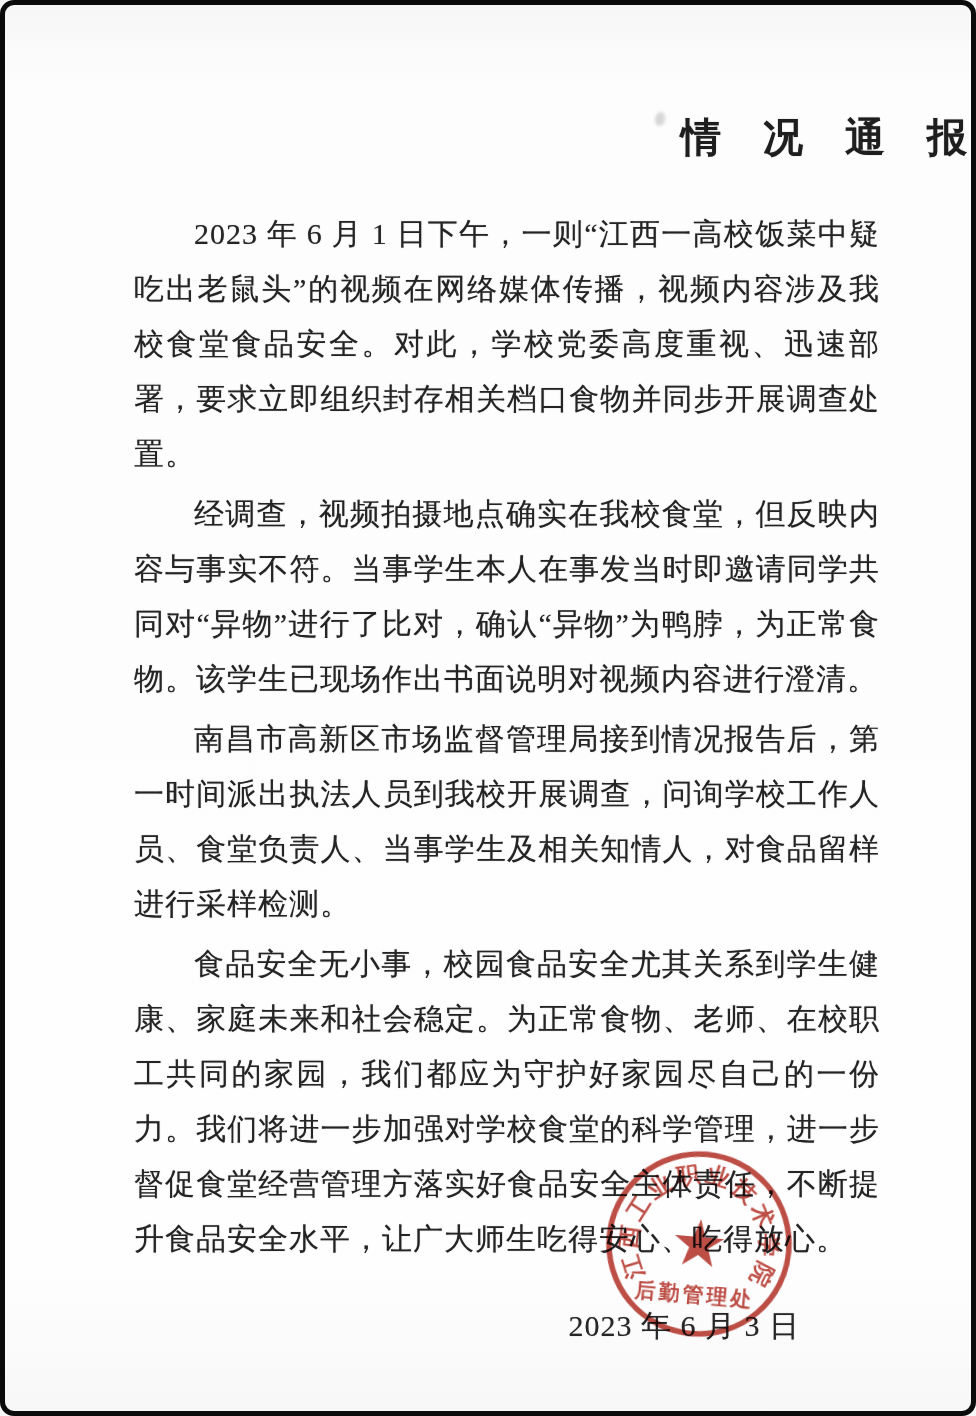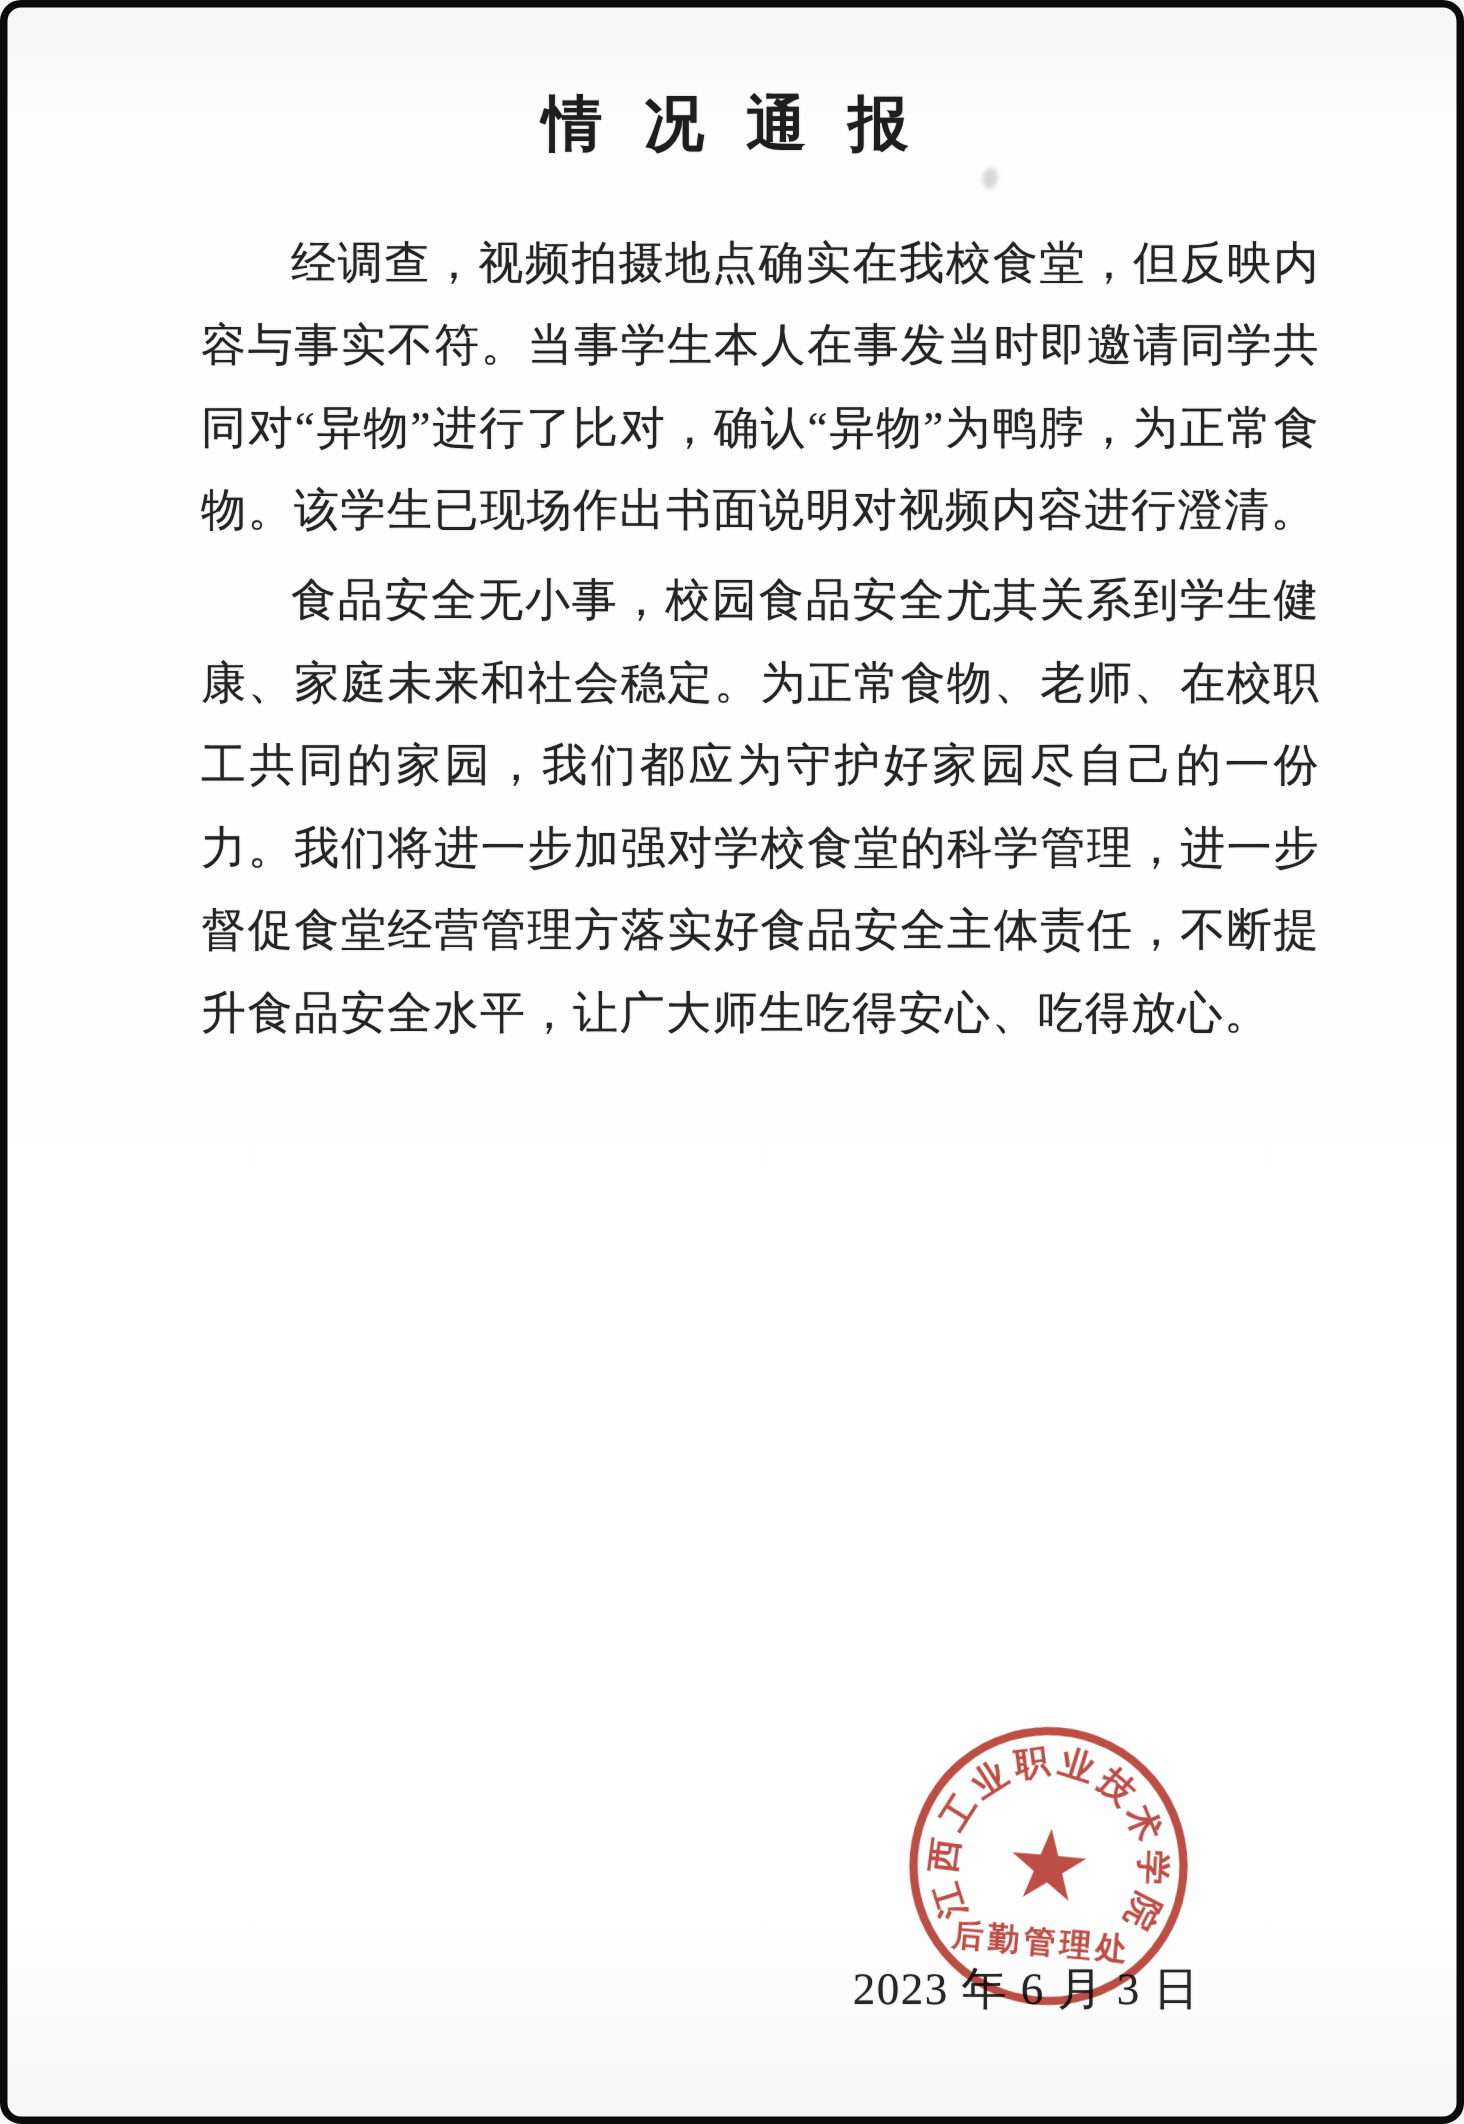--- a/index.html
+++ b/index.html
@@ -23,23 +23,23 @@
     box-sizing: border-box;
     pointer-events: none;
     z-index: 6;
   }
   .paper {
     position: absolute;
     inset: 0;
     background: linear-gradient(180deg, #f6f6f6 0%, #fdfdfd 6%, #fefefe 90%, #f7f7f7 100%);
   }
   .doc-title {
-    margin: 62px 0 0 0;
-    text-align: center;
-    font-family: Liberation Serif, serif;
+    margin: 120px 0 0 0;
+    text-align: right;
+    font-family: Liberation Mono, monospace;
     font-weight: 700;
     font-size: 40px;
     line-height: 42px;
     letter-spacing: 9px;
     color: #1e1e1e;
     text-shadow: 0 0 1px rgba(40,40,40,.55);
   }
   .doc-body {
     margin: 44px 96px 0 134px;
   }
@@ -102,21 +102,23 @@
   }
 </style>
 </head>
 <body>
 
 <div class="paper">
 
   <h1 class="doc-title">情 况 通 报</h1>
 
   <div class="doc-body">
+    <p>2023 年 6 月 1 日下午，一则“江西一高校饭菜中疑吃出老鼠头”的视频在网络媒体传播，视频内容涉及我校食堂食品安全。对此，学校党委高度重视、迅速部署，要求立即组织封存相关档口食物并同步开展调查处置。</p>
     <p>经调查，视频拍摄地点确实在我校食堂，但反映内容与事实不符。当事学生本人在事发当时即邀请同学共同对“异物”进行了比对，确认“异物”为鸭脖，为正常食物。该学生已现场作出书面说明对视频内容进行澄清。</p>
+    <p>南昌市高新区市场监督管理局接到情况报告后，第一时间派出执法人员到我校开展调查，问询学校工作人员、食堂负责人、当事学生及相关知情人，对食品留样进行采样检测。</p>
     <p>食品安全无小事，校园食品安全尤其关系到学生健康、家庭未来和社会稳定。为正常食物、老师、在校职工共同的家园，我们都应为守护好家园尽自己的一份力。我们将进一步加强对学校食堂的科学管理，进一步督促食堂经营管理方落实好食品安全主体责任，不断提升食品安全水平，让广大师生吃得安心、吃得放心。</p>
   </div>
 
 
   <div class="sig-date">2023 年 6 月 3 日</div>
 
   <div class="stamp">
     <svg viewBox="0 0 196 196">
       <defs>
         <path id="sealArc" d="M 47.2 133.6 A 62 62 0 1 1 148.8 133.6" fill="none"></path>

